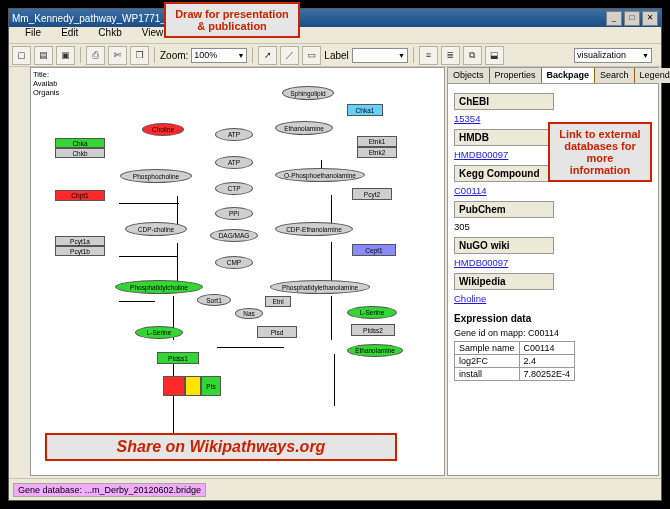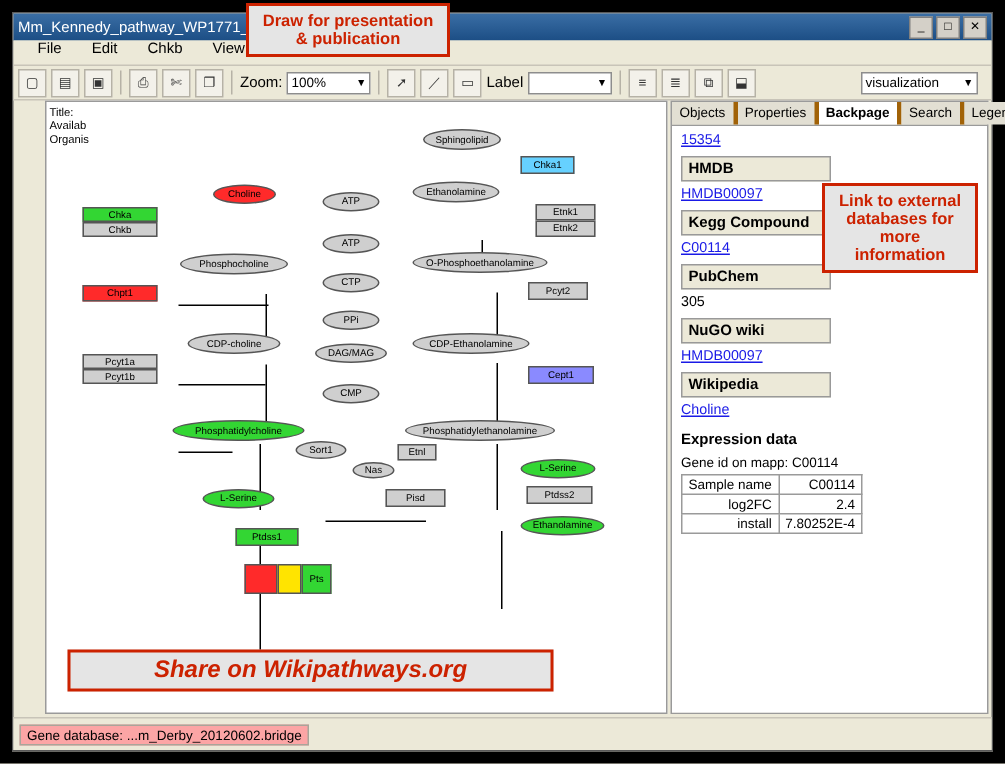--- a/index.html
+++ b/index.html
@@ -15,32 +15,32 @@
   .sep{width:1px;height:16px;background:#b6b2a6;margin:0 2px;}
   .zoomlabel{font-size:10px;margin-left:0;}
   .zoomsel{width:56px;height:15px;font-size:9px;border:1px solid #8d8d8d;background:#fff;display:flex;align-items:center;justify-content:space-between;padding:0 2px;box-sizing:border-box;}
   .caret{font-size:7px;}
   .labelsel{width:56px;height:15px;font-size:9px;border:1px solid #8d8d8d;background:#fff;display:flex;align-items:center;justify-content:space-between;padding:0 2px;box-sizing:border-box;}
   .vizsel{width:78px;height:15px;font-size:9px;border:1px solid #8d8d8d;background:#fff;display:flex;align-items:center;justify-content:space-between;padding:0 2px;box-sizing:border-box;margin-left:auto;margin-right:6px;}
   .body{position:absolute;top:56px;left:0;right:0;bottom:22px;display:flex;margin-left:19px;}
   .canvaswrap{position:relative;flex:1;background:#fff;border:1px solid #9a9a9a;margin:2px;overflow:hidden;}
   .sidepanel{width:210px;margin:2px 2px 2px 0;border:1px solid #9a9a9a;background:#f5f3ec;display:flex;flex-direction:column;}
   .tabs{display:flex;height:15px;background:#ece9d8;border-bottom:1px solid #9a9a9a;font-size:9px;}
-  .tab{padding:2px 5px;border-right:3px solid #a16207;color:#000;background:#e2dfd3;}
+  .tab{padding:2px 5px;border-right:1px solid #a16207;color:#000;background:#e2dfd3;}
   .tab.active{background:#fff;font-weight:bold;}
   .sidebody{flex:1;overflow:hidden;background:#fff;padding:4px 6px;font-size:10px;}
   .secthead{border:1px solid #999;background:#ece9d8;font-weight:bold;font-size:10px;padding:2px 4px;margin:5px 0 3px;width:90px;}
   .lnk{color:#1a1ae6;text-decoration:underline;font-size:9.5px;}
   .plain{font-size:9.5px;color:#000;}
   .exprhead{font-weight:bold;font-size:10px;margin:9px 0 4px;}
   .geneid{font-size:9px;margin:2px 0 3px;}
   table.expr{border-collapse:collapse;font-size:9px;}
-  table.expr td{border:1px solid #9a9a9a;padding:1px 4px;background:#fff;text-align:right;}
+  table.expr td{border:1px solid #9a9a9a;padding:1px 4px;background:#fff;}
   .statusbar{position:absolute;left:0;right:0;bottom:0;height:21px;background:#ece9d8;border-top:1px solid #c8c4b8;display:flex;align-items:center;font-size:9px;padding:0 4px;gap:4px;}
-  .statusfield{border:1px solid #a9a59a;background:#fca5a5;padding:1px 4px;}
+  .statusfield{border:1px solid #a9a59a;background:#f0abfc;padding:1px 4px;}
   .leftlbl{position:absolute;left:2px;top:2px;font-size:7.5px;color:#000;line-height:9px;}
   
   .node{position:absolute;font-size:6.5px;text-align:center;color:#000;border:1px solid #555;box-sizing:border-box;display:flex;align-items:center;justify-content:center;}
   .oval{border-radius:50%;background:#e6e6e6;}
   .rect{background:#cccccc;}
   .edge{position:absolute;background:#000;}
   
   .callout{position:absolute;background:#e5e5e5;border:2px solid #cc2200;color:#cc2200;font-weight:bold;text-align:center;padding:4px 6px;box-sizing:border-box;line-height:12px;}
   .callout.big{font-size:11px;}
   .callout.share{font-size:16px;font-style:italic;padding:6px 10px;}
@@ -232,32 +232,33 @@
             <span></span>
           </div>
           <div class="node rect" style="left: 154px; top: 308px; width: 16px; height: 20px; background: rgb(255, 228, 0);">
             <span></span>
           </div>
           <div class="node rect" style="left: 170px; top: 308px; width: 20px; height: 20px; background: rgb(51, 214, 51);">
             <span>Pts</span>
           </div>
         </div>
 
-      <div class="callout share" style="left:14px;top:365px;width:324px;">Share on Wikipathways.org</div>
+      <div class="callout share" style="left:14px;top:365px;width:352px;">Share on Wikipathways.org</div>
     </div>
 
     <div class="sidepanel">
       <div class="tabs">
         <div class="tab">Objects</div>
         <div class="tab">Properties</div>
         <div class="tab active">Backpage</div>
         <div class="tab">Search</div>
         <div class="tab">Legend</div>
       </div>
       <div class="sidebody">
+        <div class="secthead">ChEBI</div>
         <a class="lnk" href="#">15354</a>
 
         <div class="secthead">HMDB</div>
         <a class="lnk" href="#">HMDB00097</a>
 
         <div class="secthead" style="width:108px;">Kegg Compound</div>
         <a class="lnk" href="#">C00114</a>
 
         <div class="secthead">PubChem</div>
         <div class="plain">305</div>

